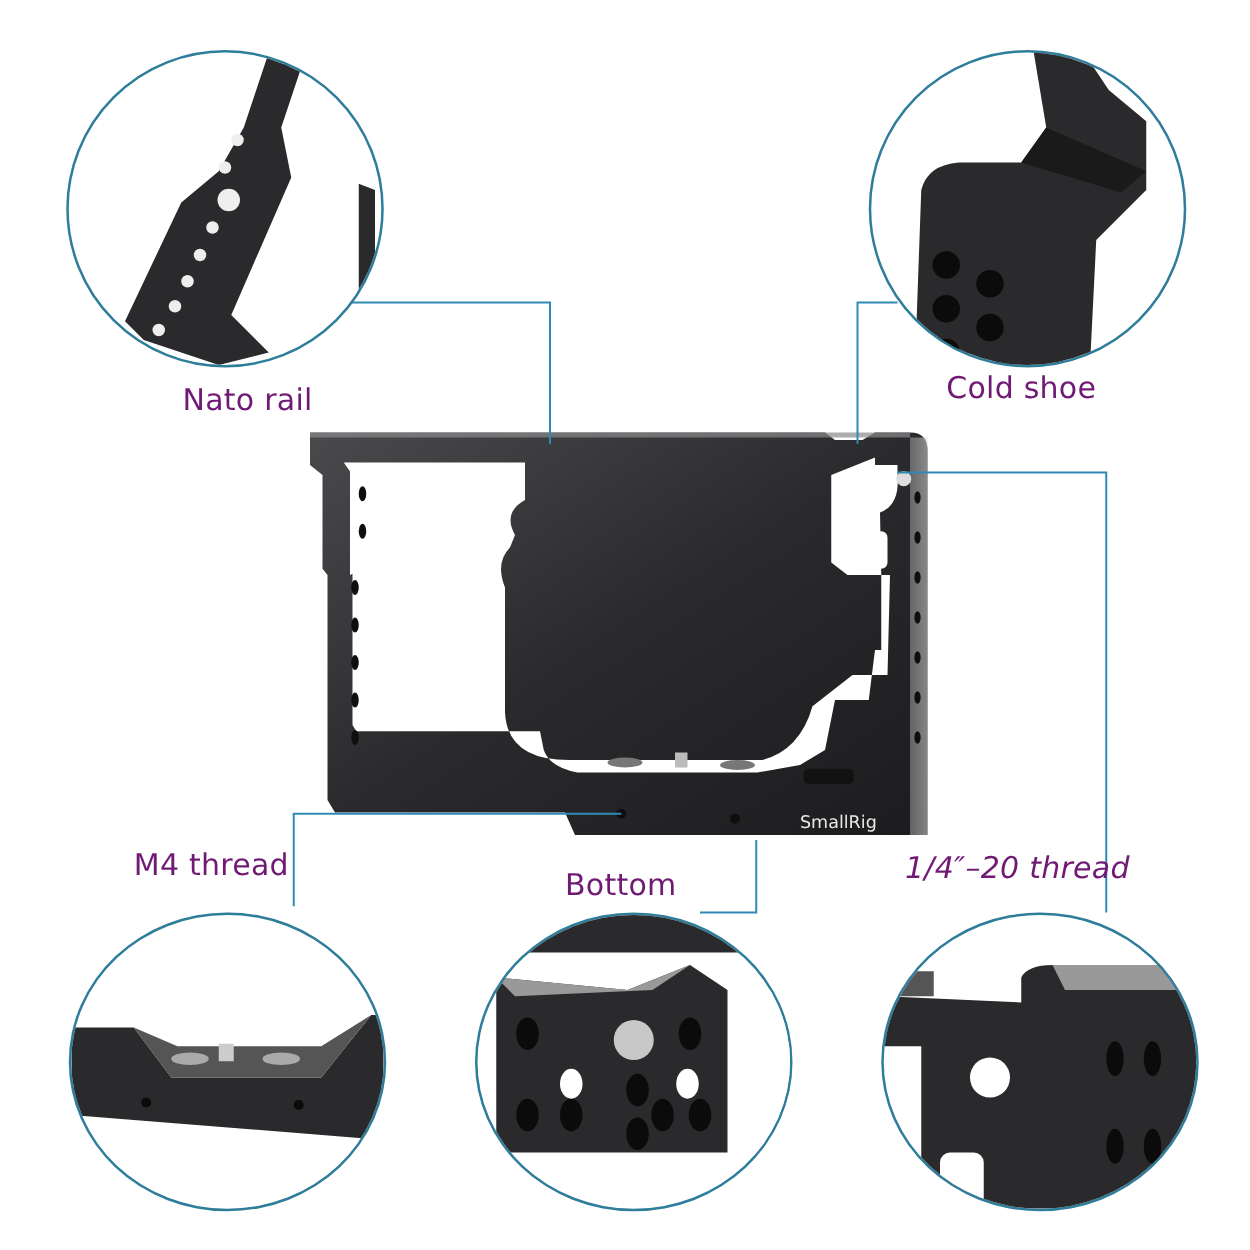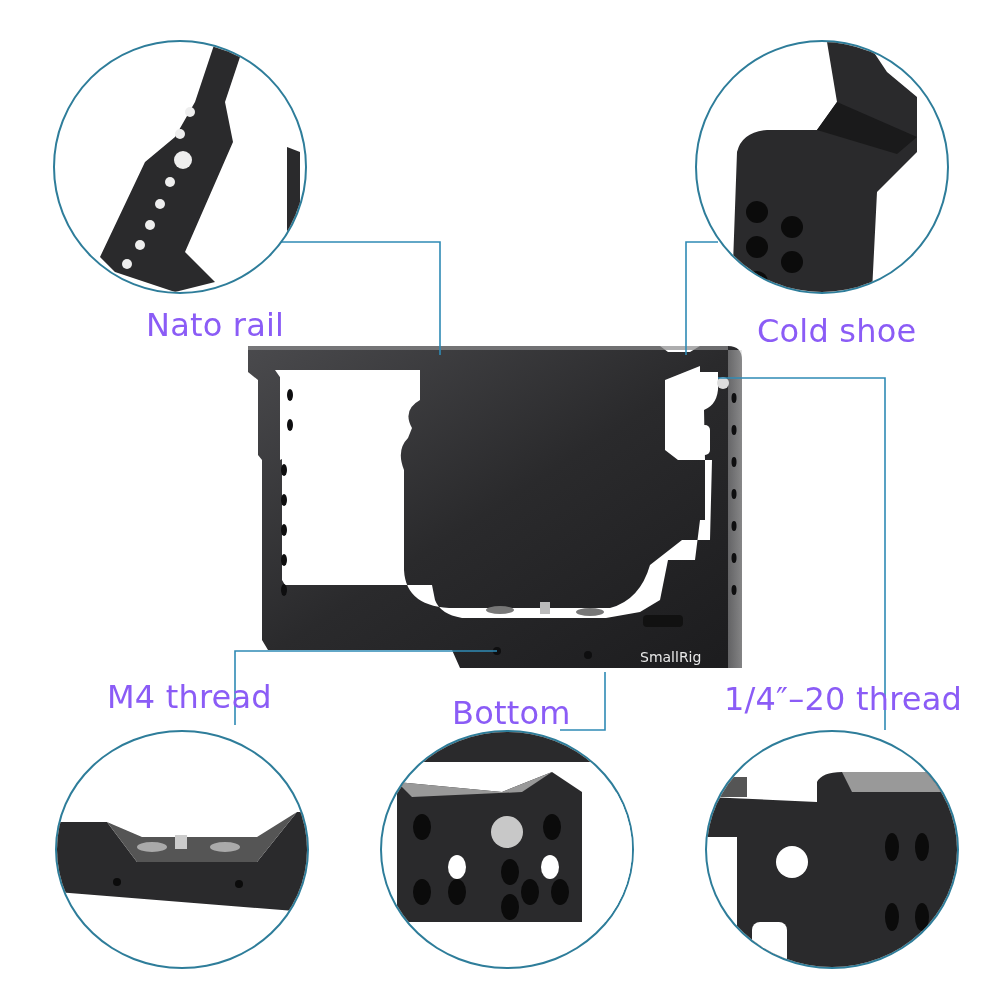--- a/index.html
+++ b/index.html
@@ -1,17 +1,17 @@
 <!DOCTYPE html>
 <html><head>
 <meta charset="utf-8">
 <style>
   html,body{margin:0;padding:0;background:#ffffff;}
   body{width:1000px;height:1000px;position:relative;overflow:hidden;font-family:"DejaVu Sans","Liberation Sans",sans-serif;}
-  .label{position:absolute;color:#8b5cf6;font-size:32px;white-space:nowrap;letter-spacing:0.2px;}
+  .label{position:absolute;color:#701a75;font-size:24px;white-space:nowrap;letter-spacing:0.2px;}
   .circle{position:absolute;border:2px solid #2e7d9a;border-radius:50%;overflow:hidden;background:#fff;}
   .stage{position:absolute;left:0;top:0;width:1000px;height:1000px;}
   svg{position:absolute;left:0;top:0;}
 </style>
 </head>
 <body>
 
 <div class="stage">
 
   <svg width="1000" height="1000" viewBox="0 0 1000 1000">
@@ -155,17 +155,17 @@
       <g fill="#0b0b0b">
         <ellipse cx="185" cy="115" rx="7" ry="14"></ellipse>
           <ellipse cx="215" cy="115" rx="7" ry="14"></ellipse>
         <ellipse cx="185" cy="185" rx="7" ry="14"></ellipse>
           <ellipse cx="215" cy="185" rx="7" ry="14"></ellipse>
       </g>
     </svg>
   </div>
 
   <div class="label" style="left:146px;top:306px;">Nato rail</div>
-  <div class="label" style="left:757px;top:312px;">Cold shoe</div>
+  <div class="label" style="left:757px;top:296px;">Cold shoe</div>
   <div class="label" style="left:107px;top:678px;text-align:center;">M4 thread</div>
   <div class="label" style="left:452px;top:678px;margin-top:16px;">Bottom</div>
-  <div class="label" style="left:724px;top:680px;">1/4″–20 thread</div>
+  <div class="label" style="left:724px;top:680px;font-style:italic;">1/4″–20 thread</div>
 </div>
 
 </body></html>

